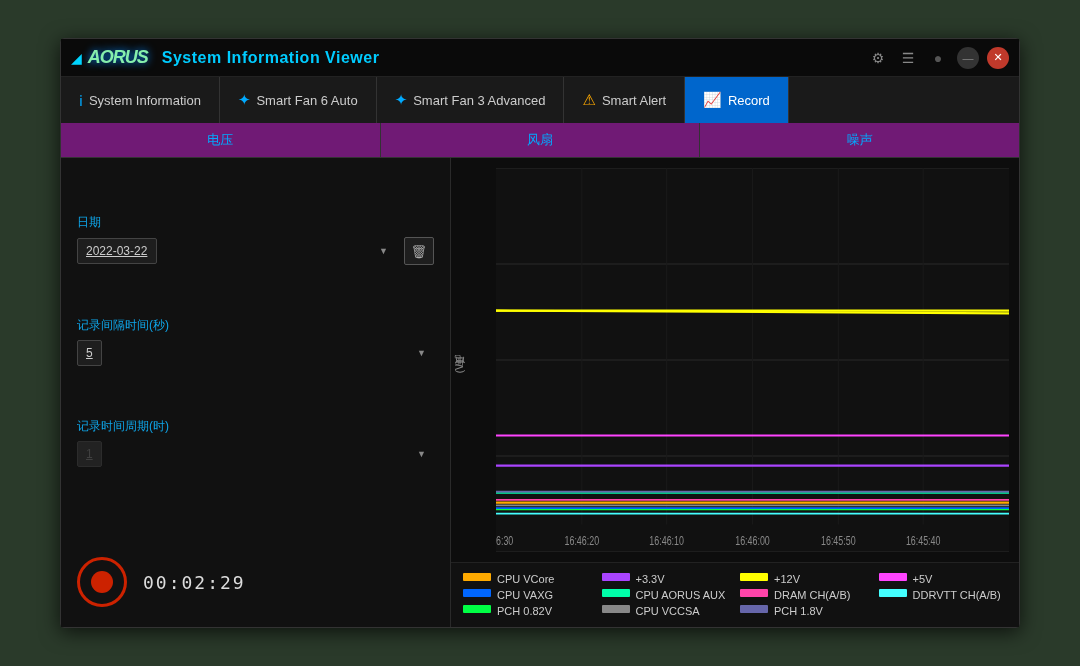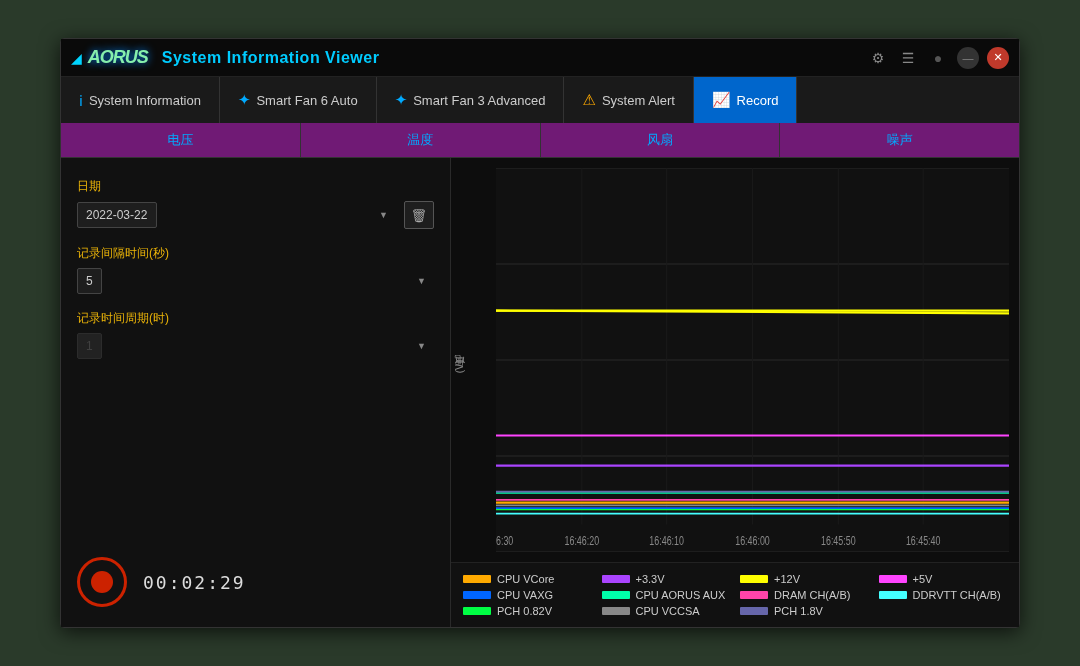--- a/index.html
+++ b/index.html
@@ -134,39 +134,41 @@
     .sidebar {
       width: 390px;
       background: #111;
       padding: 20px 16px;
       border-right: 1px solid #2a2a2a;
       display: flex;
       flex-direction: column;
       gap: 16px;
     }
     .field-label {
-      color: #eab308;
+      color: #0ea5e9;
       font-size: 12px;
       margin-bottom: 6px;
+      margin-top: 36px;
     }
     .field-row {
       display: flex;
       align-items: center;
       gap: 8px;
     }
     .select-box {
       flex: 1;
       background: #1e1e1e;
       border: 1px solid #444;
       color: #ccc;
       padding: 5px 8px;
       font-size: 12px;
       border-radius: 2px;
       cursor: pointer;
       appearance: none;
+      text-decoration: underline;
       -webkit-appearance: none;
     }
     .select-wrapper {
       flex: 1;
       position: relative;
     }
     .select-wrapper::after {
       content: '▼';
       position: absolute;
       right: 8px;
@@ -252,21 +254,21 @@
     .legend-area {
       padding: 10px 12px;
       background: #111;
       border-top: 1px solid #222;
       display: grid;
       grid-template-columns: repeat(4, 1fr);
       gap: 4px 10px;
     }
     .legend-item {
       display: flex;
-      align-items: center;
+      align-items: flex-start;
       gap: 6px;
       font-size: 11px;
       color: #ccc;
     }
     .legend-color {
       width: 28px;
       height: 8px;
       border-radius: 1px;
       flex-shrink: 0;
     }
@@ -299,34 +301,31 @@
     <div class="tab">
       <span class="tab-icon" style="display:inline-block">✦</span>
       <span>Smart Fan 6 Auto</span>
     </div>
     <div class="tab">
       <span class="tab-icon">✦</span>
       <span>Smart Fan 3 Advanced</span>
     </div>
     <div class="tab">
       <span class="tab-icon" style="color:#ffaa00">⚠</span>
-      <span>System Alert</span>
+      <span>Smart Alert</span>
     </div>
     <div class="tab active">
       <span class="tab-icon" style="color:#fff">📈</span>
       <span>Record</span>
     </div>
   </div>
 
   <div class="sub-tabs">
     <div class="sub-tab">
       <span>电压</span>
-    </div>
-    <div class="sub-tab">
-      <span>温度</span>
     </div>
     <div class="sub-tab">
       <span>风扇</span>
     </div>
     <div class="sub-tab">
       <span>噪声</span>
     </div>
   </div>
 
   <div class="content">

